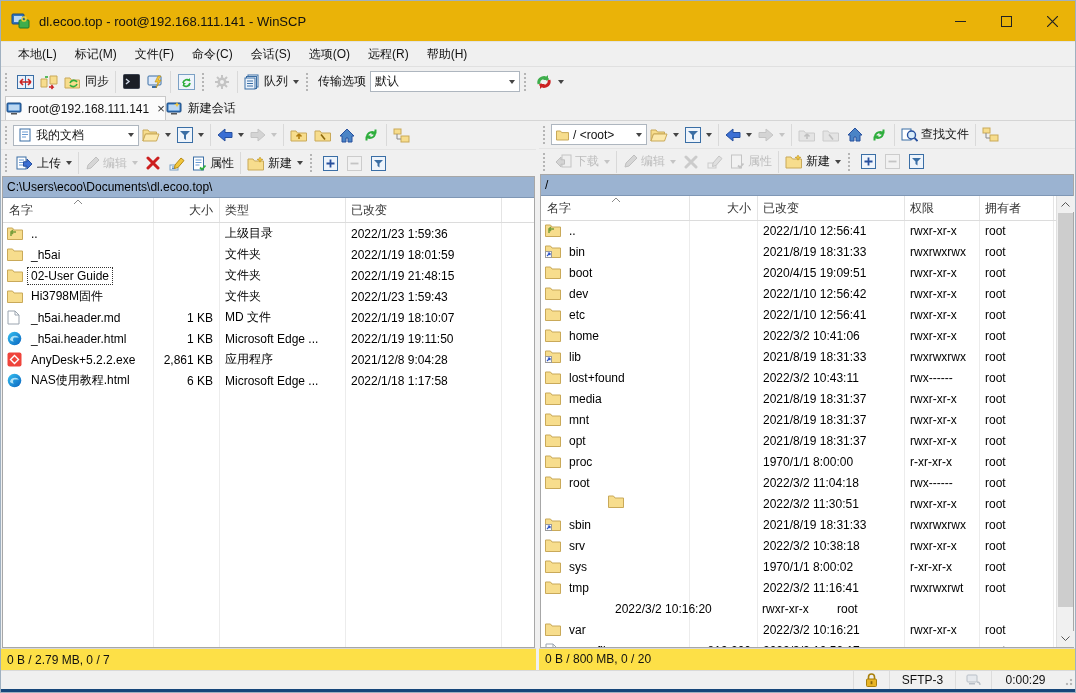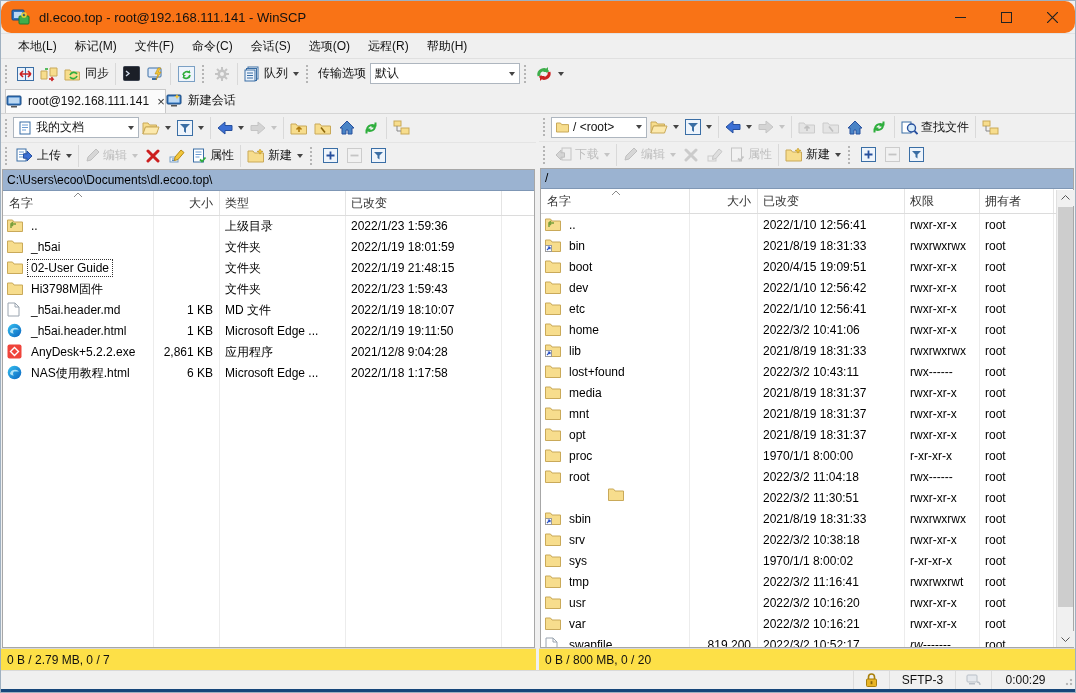--- a/index.html
+++ b/index.html
@@ -1,21 +1,21 @@
 <!DOCTYPE html>
 <html style="--c-pathbar: #9bb3d1; --c-navy: #17477a;"><head>
 <meta charset="utf-8">
 <style>
   * { margin:0; padding:0; box-sizing:border-box; }
   html,body { width:1076px; height:693px; font-family:"Liberation Sans","DejaVu Sans",sans-serif; }
   .window { position:relative; width:1076px; height:693px; background:#f0f0f0;
             border:1px solid #9fb0c0; display:flex; flex-direction:column; overflow:hidden; }
 
   
-  .titlebar { height:32px; background:#f97316; display:flex; align-items:center; flex:0 0 auto;border-radius:10px; }
+  .titlebar { height:40px; background:#eab308; display:flex; align-items:center; flex:0 0 auto; }
   .appicon { width:20px; height:20px; margin:0 8px 0 10px; }
   .title { font-size:13px; color:#111; }
   .winbtns { margin-left:auto; display:flex; height:100%; }
   .wb { width:46px; height:100%; display:flex; align-items:center; justify-content:center; color:#222; }
   .wb svg { display:block; }
 
   
   .menubar { height:25px; background:#f0f0f0; display:flex; align-items:center; padding-left:8px;
              border-top:1px solid #e3e3e3; }
   .mi { font-size:12px; color:#111; padding:4px 9px; }
@@ -961,28 +961,20 @@
                     </svg>
                   </span>
                   <span class="txt">tmp</span>
                 </span>
                 <span class="cell r" style="width: 68px;"></span>
                 <span class="cell" style="width: 147px;">2022/3/2 11:16:41</span>
                 <span class="cell" style="width: 75px;">rwxrwxrwt</span>
                 <span class="cell" style="width: 74px;">root</span>
               </div>
               <div class="frow">
-                <span class="cell fname" style="width: 148px;">
-                  <span class="ficon">
-                    <svg width="16" height="14" viewBox="0 0 16 14">
-                      <path d="M0.5 2 l5 0 l1.5 2 l8.5 0 l0 9.5 l-15 0 z" fill="#f7dd8d" stroke="#c9a959"></path>
-                    </svg>
-                  </span>
-                  <span class="txt">usr</span>
-                </span>
                 <span class="cell r" style="width: 68px;"></span>
                 <span class="cell" style="width: 147px;">2022/3/2 10:16:20</span>
                 <span class="cell" style="width: 75px;">rwxr-xr-x</span>
                 <span class="cell" style="width: 74px;">root</span>
               </div>
               <div class="frow">
                 <span class="cell fname" style="width: 148px;">
                   <span class="ficon">
                     <svg width="16" height="14" viewBox="0 0 16 14">
                       <path d="M0.5 2 l5 0 l1.5 2 l8.5 0 l0 9.5 l-15 0 z" fill="#f7dd8d" stroke="#c9a959"></path>

